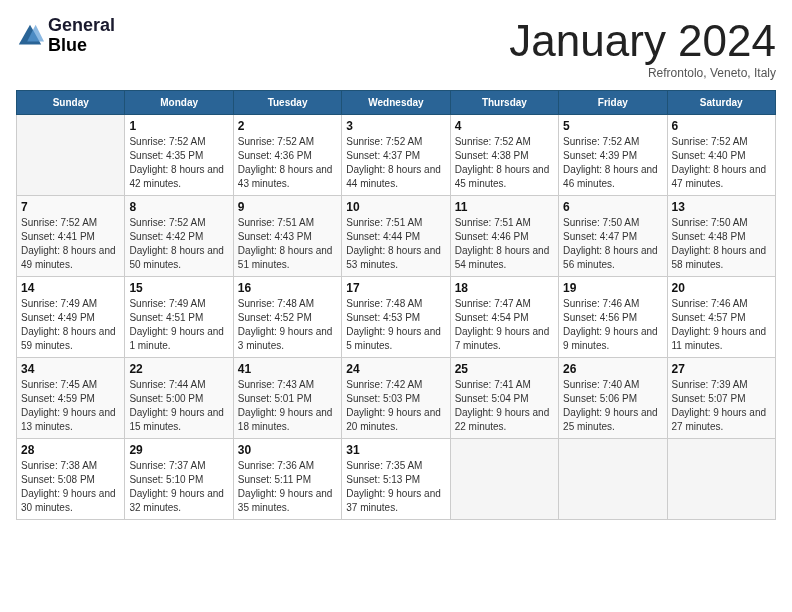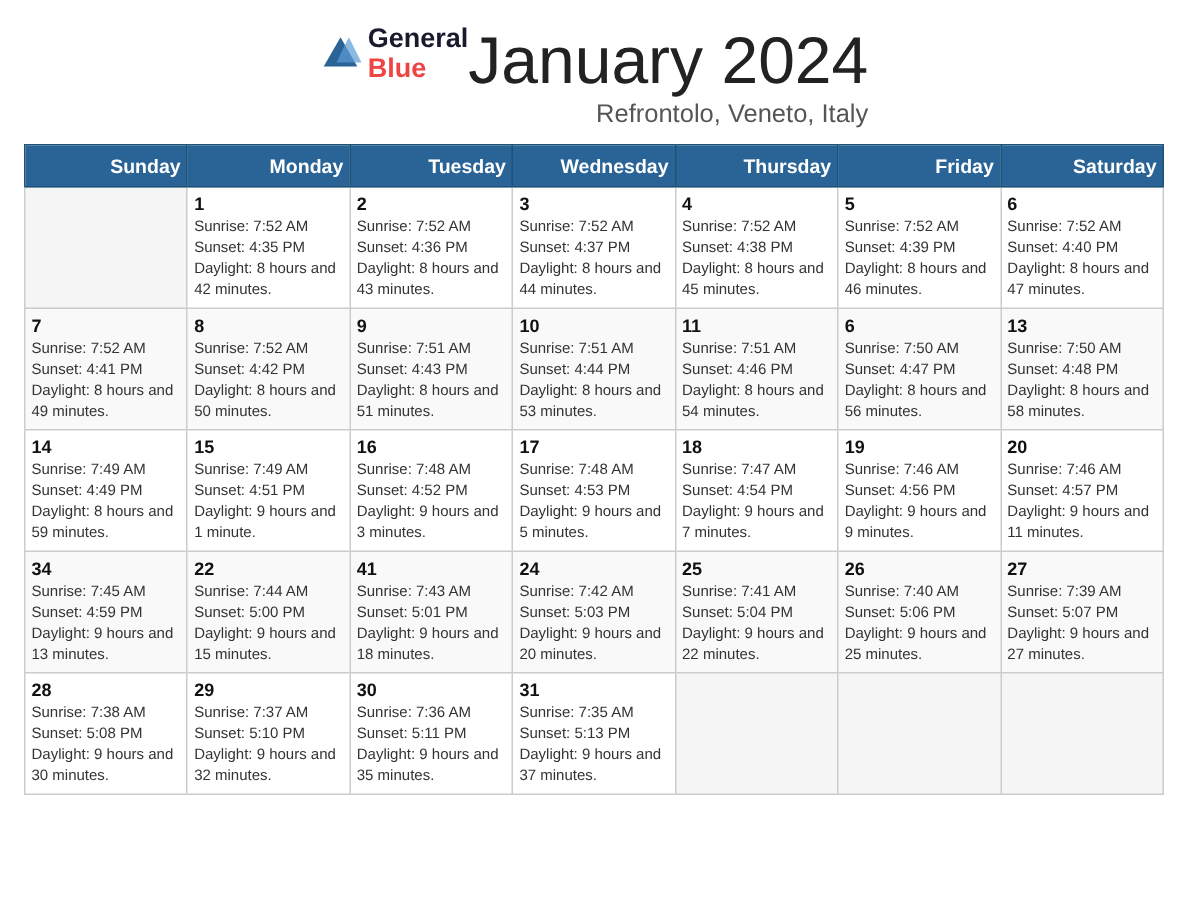--- a/index.html
+++ b/index.html
@@ -5,21 +5,21 @@
     * { box-sizing: border-box; margin: 0; padding: 0; }
     body {
       font-family: Arial, sans-serif;
       background: #fff;
       width: 792px;
       min-height: 612px;
       padding: 16px;
     }
     .header {
       display: flex;
-      justify-content: center;
+      justify-content: space-between;
       align-items: flex-start;
       margin-bottom: 10px;
     }
     .logo {
       display: flex;
       align-items: center;
       gap: 4px;
     }
     .logo-text {
       font-size: 18px;
@@ -33,34 +33,34 @@
     }
     .title-block {
       text-align: right;
     }
     .month-title {
       font-size: 44px;
       font-weight: 300;
       color: #222;
     }
     .location {
-      font-size: 17px;
+      font-size: 12px;
       color: #555;
     }
     table {
       width: 100%;
       border-collapse: collapse;
       font-size: 11px;
     }
     thead tr th {
       background-color: #2a6496;
       color: #fff;
       padding: 6px 4px;
-      text-align: right;
-      font-size: 13px;
+      text-align: center;
+      font-size: 10px;
       font-weight: bold;
       border: 1px solid #1e5276;
     }
     tbody tr td {
       border: 1px solid #ccc;
       vertical-align: top;
       padding: 4px;
       height: 80px;
       width: calc(100% / 7);
       color: #333;
@@ -88,21 +88,21 @@
 <body>
 
 <div class="header">
   <div class="logo">
     <svg class="logo-icon" viewBox="0 0 40 40">
       <polygon points="20,4 36,32 4,32" fill="#2a6496"></polygon>
       <polygon points="28,4 40,28 16,28" fill="#5b9bd5" opacity="0.7"></polygon>
     </svg>
     <div class="logo-text">
       <div>General</div>
-      <div style="color:#ef4444;">Blue</div>
+      <div style="color:#000000;">Blue</div>
     </div>
   </div>
   <div class="title-block">
     <div class="month-title">January 2024</div>
     <div class="location">Refrontolo, Veneto, Italy</div>
   </div>
 </div>
 
 <table>
   <thead>

